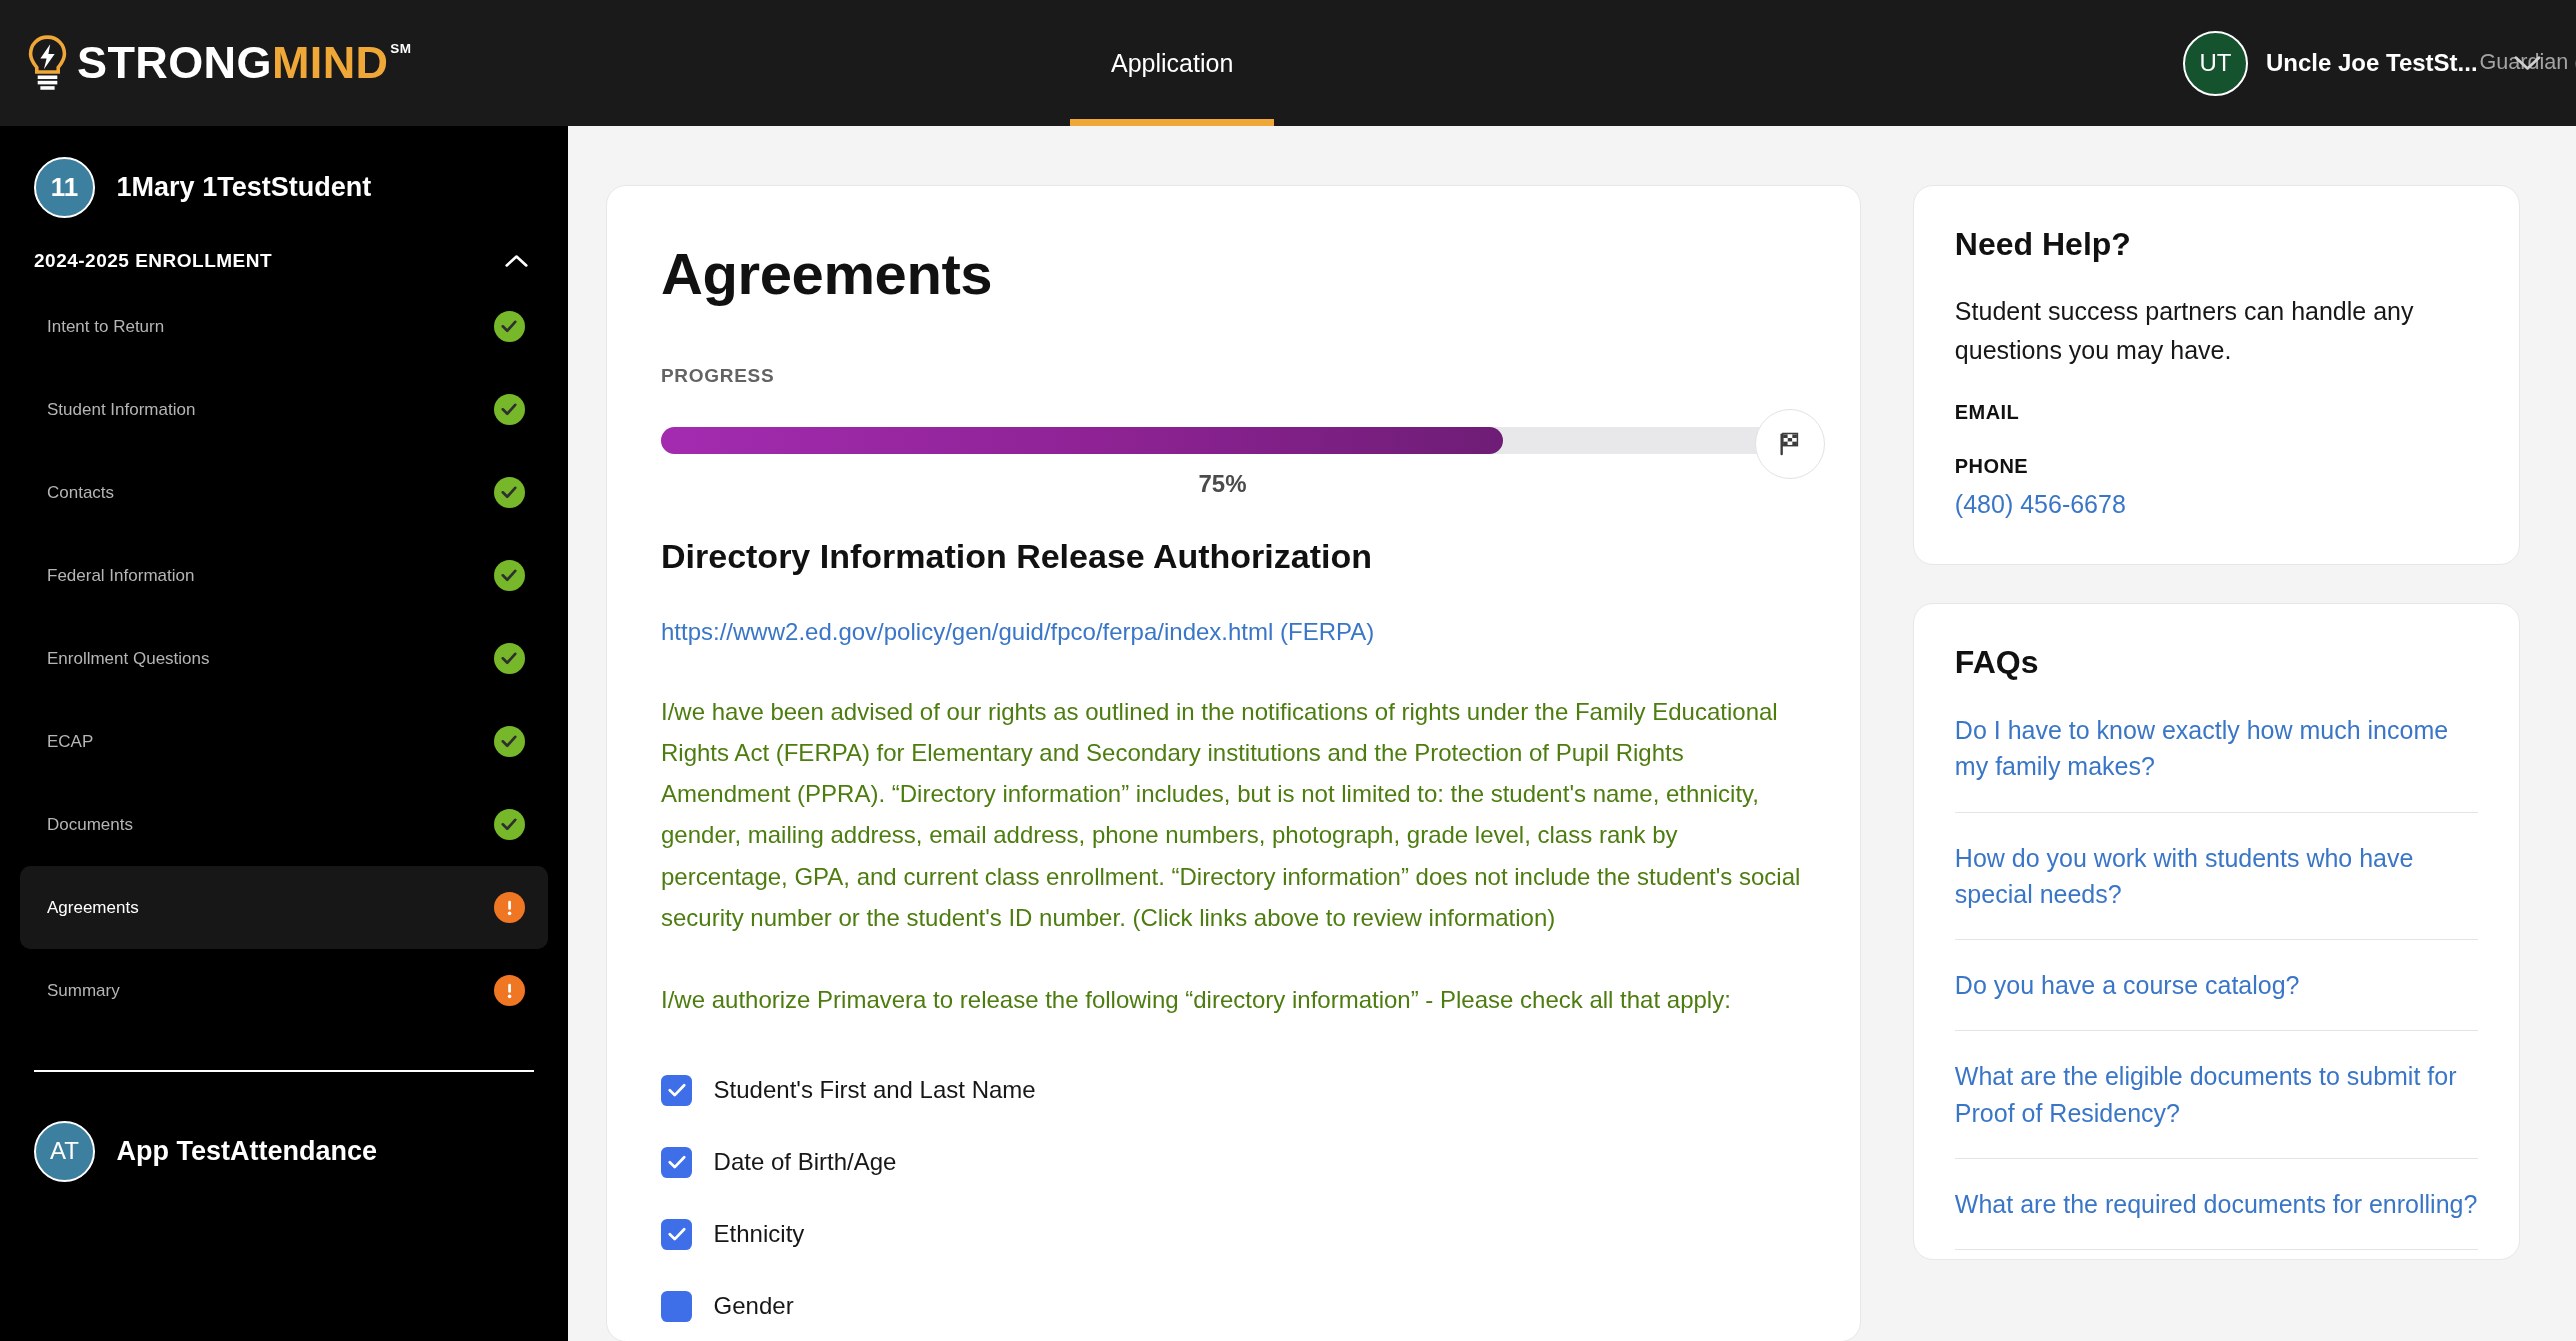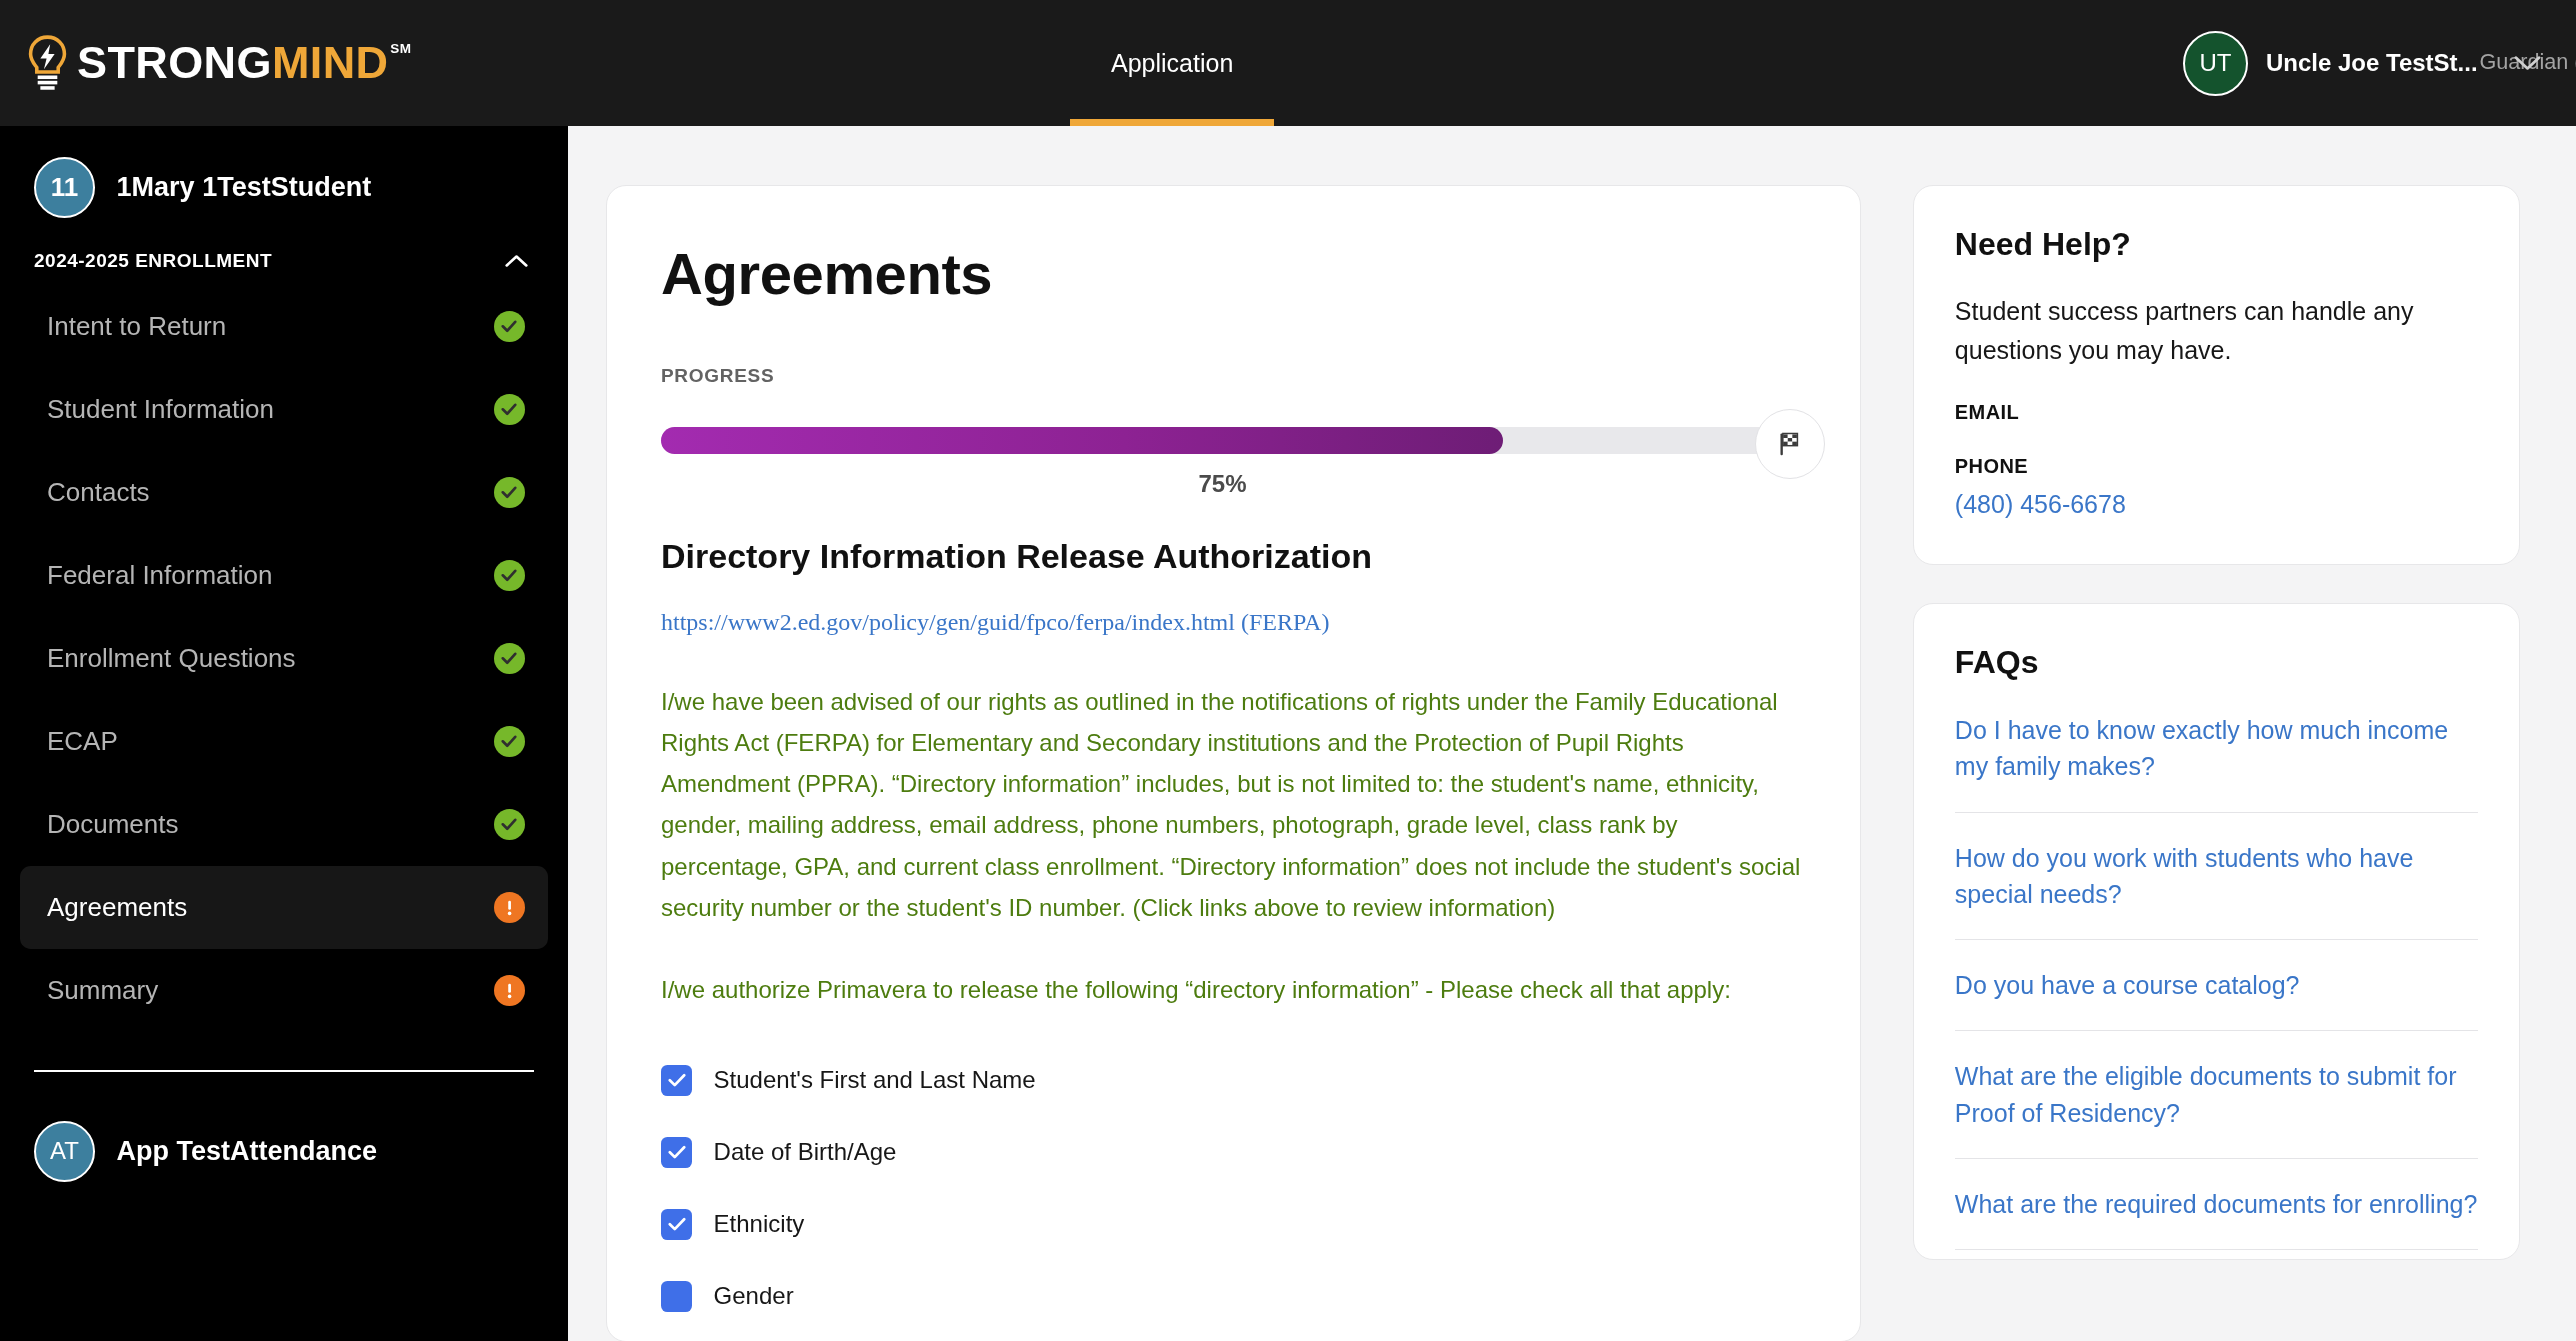--- a/index.html
+++ b/index.html
@@ -94,21 +94,21 @@
   .chev-up { width: 31px; height: 31px; display: flex; align-items: center; justify-content: center; }
 
   .navlist { padding: 0 20px; }
   .navitem {
     display: flex; align-items: center; justify-content: space-between;
     height: 83px; padding: 0 23.4px 0 27px;
     border-radius: 10.8px; cursor: pointer;
     background: transparent;
   }
   .navitem.active { background: #171717; }
-  .navitem-label { color: #b5b5b5; font-size: 26px; }
+  .navitem-label { color: #b5b5b5; font-size: 17px; }
   .navitem.active .navitem-label { color: #ffffff; }
 
   .status-ico { width: 31px; height: 31px; border-radius: 50%; display: flex; align-items: center; justify-content: center; flex: none; }
   .status-ok { background: #76b82a; }
   .status-alert { background: #ef7622; }
 
   .side-divider {
     height: 1.8px; background: #ffffff;
     margin: 38px 34px 0 34px;
   }
@@ -164,21 +164,21 @@
   }
   .progress-pct {
     position: absolute; left: 0; top: 61px;
     width: 1123px; text-align: center;
     font-size: 24px; font-weight: 700; color: #4b4b4b;
   }
 
   .section-h2 {
     margin-top: 58px; font-size: 34px; font-weight: 700; color: #111111;
   }
-  .links { margin-top: 28px; font-family: Liberation Serif, serif; }
+  .links { margin-top: 38px; }
   .link-line {
     display: block; color: #3a76c8; font-size: 24px;
     line-height: 1.5; text-decoration: none;
   }
   .body-para {
     margin-top: 41px; font-size: 24px; line-height: 1.72; color: #4d7c0f;
     max-width: 1178px;
   }
   .check-list { margin-top: 34px; }
   .check-row {

